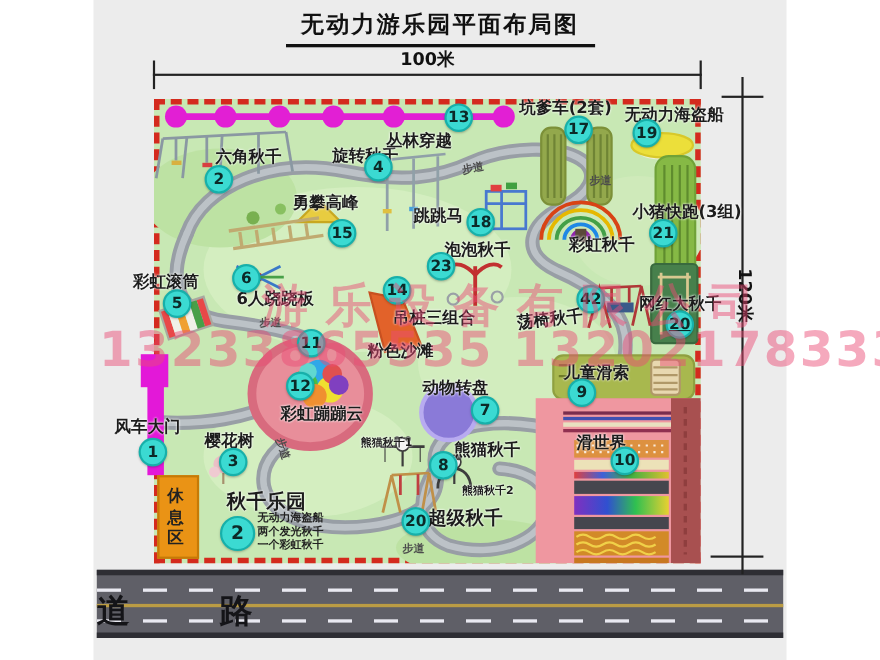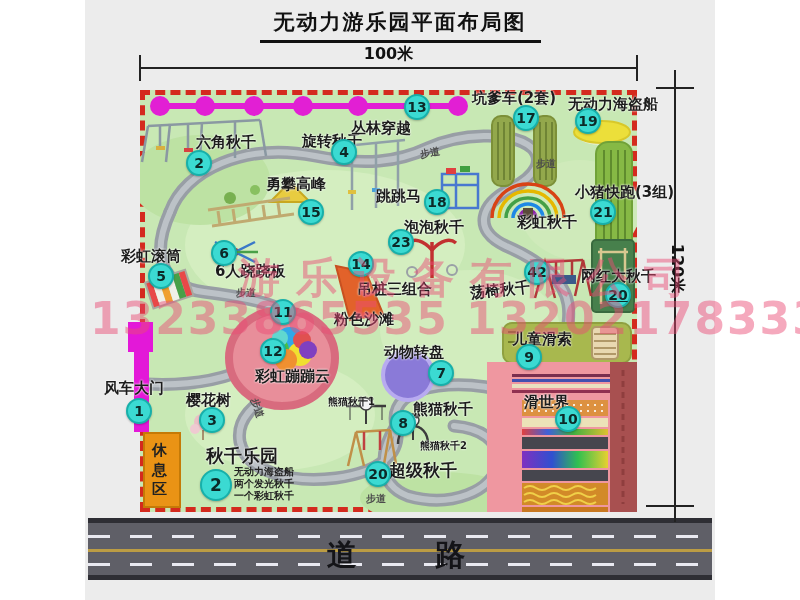--- a/index.html
+++ b/index.html
@@ -28,22 +28,22 @@
         background:#ea9315;border:2px solid #c57a07;color:#222;font-size:15px;font-weight:700;
         word-break:break-all;line-height:1.3;z-index:8;}
   .gate-cap{position:absolute;left:128px;top:322px;width:25px;height:30px;background:#e318d8;z-index:7;}
   .gate-stem{position:absolute;left:134px;top:350px;width:15px;height:82px;background:#e318d8;z-index:7;}
   .wm{position:absolute;color:rgba(234,76,118,.48);font-weight:700;z-index:50;white-space:nowrap;}
   .road{position:absolute;left:88px;top:518px;width:624px;height:62px;background:#5f5f67;
         border-top:5px solid #2e2e34;border-bottom:5px solid #2e2e34;box-sizing:border-box;z-index:3;}
   .lane{position:absolute;left:0;width:624px;height:3px;
         background:repeating-linear-gradient(90deg,#e9e9f1 0 22px,transparent 22px 42px);}
   .mid{position:absolute;left:0;top:26px;width:624px;height:3px;background:#bb9c44;}
-  .road-label{position:absolute;left:0;top:12px;width:624px;text-align:center;font-size:30px;
-        font-weight:700;color:#141418;letter-spacing:8px;word-spacing:55px;font-family:Liberation Serif, serif;}
+  .road-label{position:absolute;left:0;top:12px;width:624px;font-size:30px;
+        font-weight:700;color:#141418;letter-spacing:8px;word-spacing:55px;}
   .rot90{transform:rotate(90deg);transform-origin:center center;}
 </style>
 </head>
 <body>
 
 <div id="stage">
 
   <div class="photo"></div>
 
   <div class="title-wrap">

